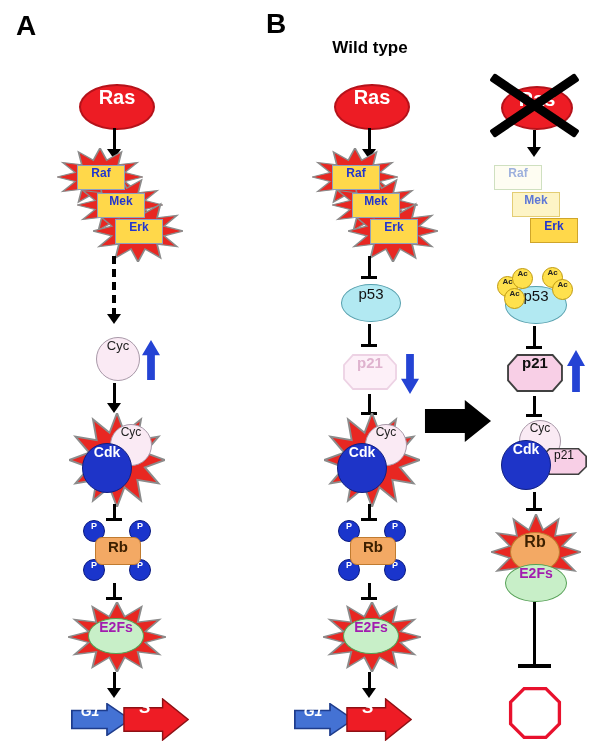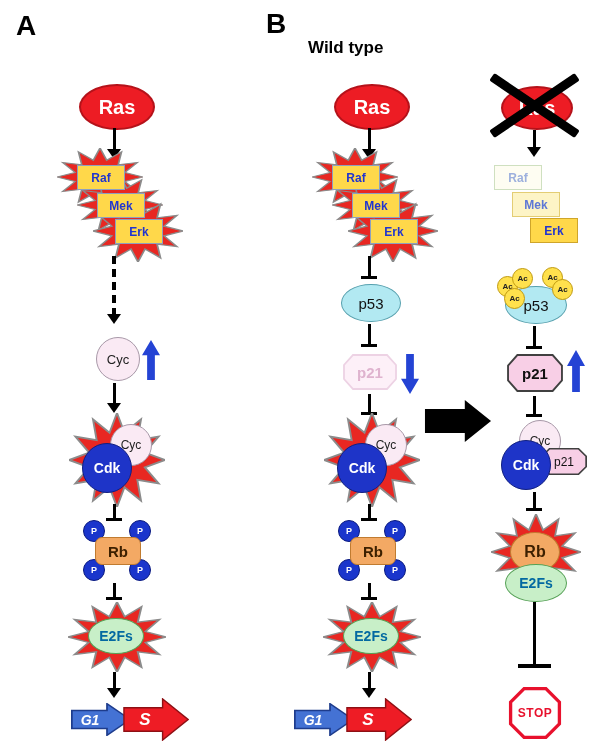--- a/index.html
+++ b/index.html
@@ -1,36 +1,36 @@
 <!DOCTYPE html>
 <html><head>
 <meta charset="utf-8">
 <style>
   html,body{margin:0;padding:0;background:#fff}
   .stage{position:relative;width:600px;height:749px;background:#fff;font-family:"Liberation Sans",sans-serif;overflow:hidden}
   .abs{position:absolute}
-  .flexc{display:flex;align-items:center;justify-content:center}
+  .flexc{display:flex;align-items:flex-start;justify-content:center}
   .vline{width:3px;background:#000}
   .cap{height:3px;background:#000}
   .tri{width:0;height:0;border-left:7px solid transparent;border-right:7px solid transparent;border-top:10px solid #000}
   .dash{width:0;border-left:4px dashed #000}
   .panelletter{font-size:28px;font-weight:bold;color:#000}
-  .colhead{font-size:17px;font-weight:bold;color:#000;}
+  .colhead{font-size:17px;font-weight:bold;color:#000;text-align:center}
   .ras{border-radius:50%;background:#ed1c24;border:2px solid #b5121a;color:#fff;font-weight:bold;font-size:20px}
   .cbox{width:46px;height:23px;background:#ffd84a;border:1.5px solid #8e9fbe;color:#2135cf;font-weight:bold;font-size:12px}
   .cbox-raf-pale{background:#fefdf2;border-color:#cfe0c0;color:#9db0dd}
   .cbox-mek-pale{background:#fdf4c6;border-color:#e3cd74;color:#5d77d6}
   .cbox-erk-pale{border-color:#cfa52a}
   .cyccirc{border-radius:50%;background:#faeaf4;border:1.5px solid #a898a8;color:#222;font-size:13px}
   .cdkcirc{border-radius:50%;background:#1e34c8;border:1.5px solid #101f80;color:#fff;font-weight:bold;font-size:14px}
   .p53n{border-radius:50%;background:#b2e9f2;border:1.5px solid #56a0ae;color:#111;font-size:15px}
   .pcirc{width:20px;height:20px;border-radius:50%;background:#1a35cc;border:1px solid #0a1a80;color:#fff;font-size:9px;font-weight:bold}
   .accirc{width:19px;height:19px;border-radius:50%;background:#ffe14d;border:1.5px solid #c09a10;color:#222;font-size:8px;font-weight:bold}
   .rbbox{width:44px;height:26px;border-radius:7px;background:#f3a964;border:1.5px solid #c07b30;color:#3d2000;font-weight:bold;font-size:15px}
-  .e2f{border-radius:50%;background:#c8efc8;border:1.5px solid #55a055;color:#0369a1;font-weight:bold;font-size:14px}
+  .e2f{border-radius:50%;background:#c8efc8;border:1.5px solid #55a055;color:#a21caf;font-weight:bold;font-size:14px}
   .arrtxt{color:#fff;font-weight:bold;font-style:italic}
   .octtxt{font-size:15px;color:#111}
   .octtxt-faded{color:#dfb3cf}
   .stoptxt{color:#e8112d;font-weight:bold;font-size:12px;letter-spacing:.5px}
   .xbar{height:9px;background:#000;border-radius:2px}
 </style>
 </head>
 <body>
 
 <div class="stage">
@@ -324,15 +324,14 @@
   <div class="abs e2f flexc" style="left:505px;top:564px;width:60px;height:36px">
       <span>E2Fs</span>
     </div>
 
   <div class="abs vline" style="left:533px;top:602px;height:62px"></div>
   <div class="abs cap" style="left:518px;top:664px;width:33px;height:4px"></div>
 
   <svg class="abs" style="left:508px;top:686px;width:54px;height:54px">
       <use href="#stopoct" fill="#fff" stroke="#e8112d" stroke-width="3.2"></use>
     </svg>
-  <div class="abs flexc stoptxt" style="left:508px;top:686px;width:54px;height:54px">STOP</div>
 
 </div>
 
 </body></html>

